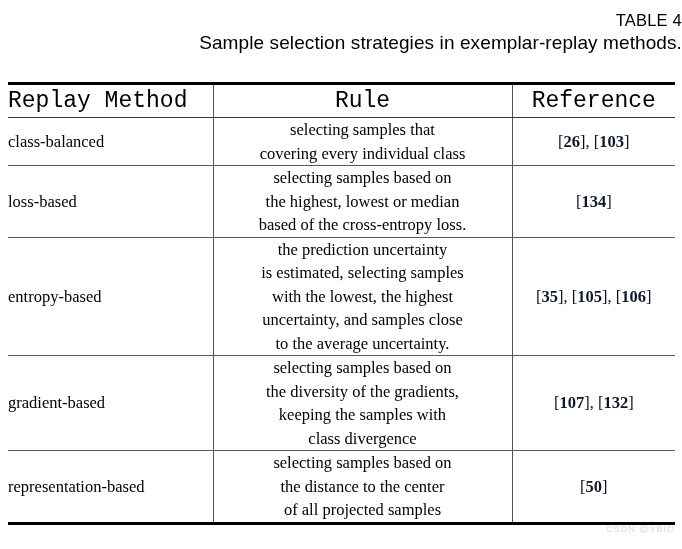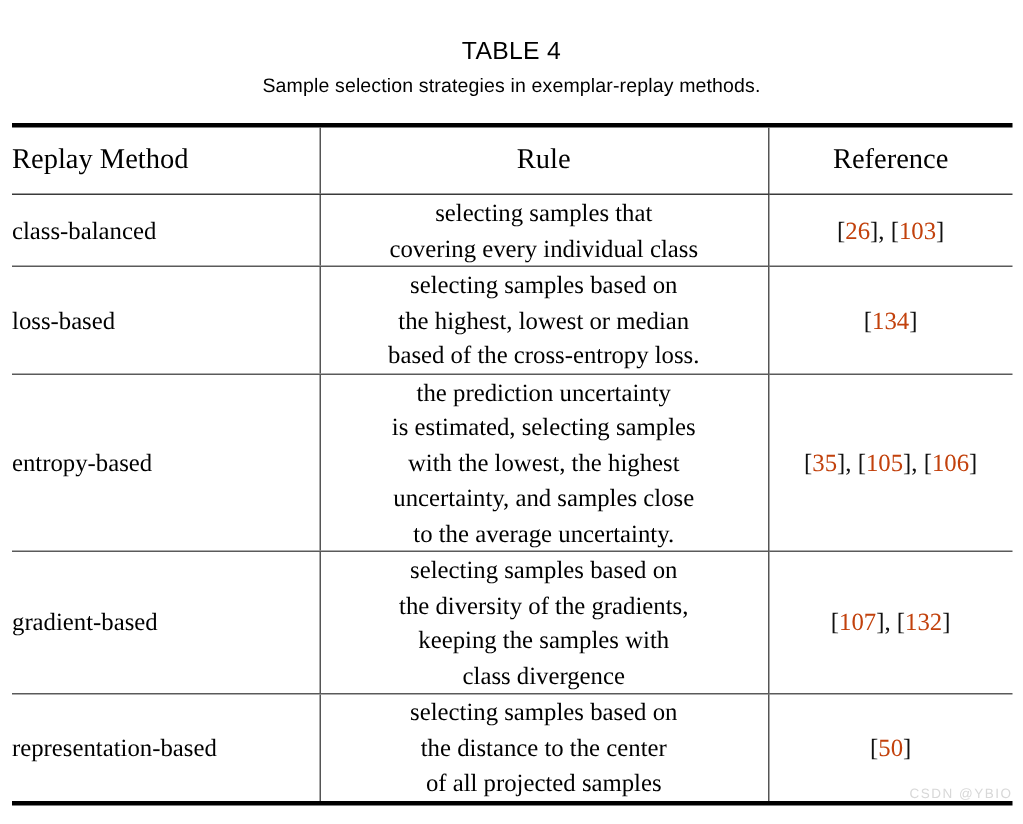--- a/index.html
+++ b/index.html
@@ -12,31 +12,31 @@
     height: 549px;
     position: relative;
     overflow: hidden;
     font-family: "Liberation Serif", serif;
     color: #000000;
   }
 
   
   .title-block {
     width: 682px;
-    padding-top: 23px;
-    text-align: center;
+    padding-top: 9px;
+    text-align: right;
     font-family: "Liberation Sans", sans-serif;
   }
   .table-label {
     font-size: 16.5px;
     line-height: 22px;
     letter-spacing: 0.2px;
   }
   .table-caption {
-    font-size: 13px;
+    font-size: 19px;
     line-height: 23px;
     letter-spacing: 0.1px;
   }
 
   
   .table-wrap {
     position: absolute;
     left: 8px;
     top: 82px;
     width: 667px;
@@ -64,23 +64,24 @@
   }
 
   table.tbl td, table.tbl th {
     padding: 0;
     vertical-align: middle;
     font-weight: normal;
   }
 
   
   tr.head-row th {
-    height: 44px;
-    font-size: 19px;
+    height: 32px;
+    font-size: 23px;
     border-bottom: 1.4px solid #3a3a3a;
+    font-family: Liberation Mono, monospace;
   }
   th.th-method {
     text-align: left;
     padding-left: 10px;
   }
   th.th-rule, th.th-ref {
   }
   
   th.th-rule {
     border-left: 1.2px solid #555;
@@ -112,21 +113,21 @@
   td.cell-ref {
     text-align: center;
     padding: 4px 4px;
     font-size: 16.5px;
     white-space: nowrap;
   }
   .rule-line { display: block; }
 
   
   .cite { color: #101010; }
-  .cite .num { color: #c2410c; }
+  .cite .num { color: #0f172a; font-weight: bold; }
   .cite-sep { color: #101010; }
 
   
   .watermark {
     position: absolute;
     right: 7px;
     top: 524px;
     font-family: "Liberation Sans", sans-serif;
     font-size: 9px;
     letter-spacing: 1px;

